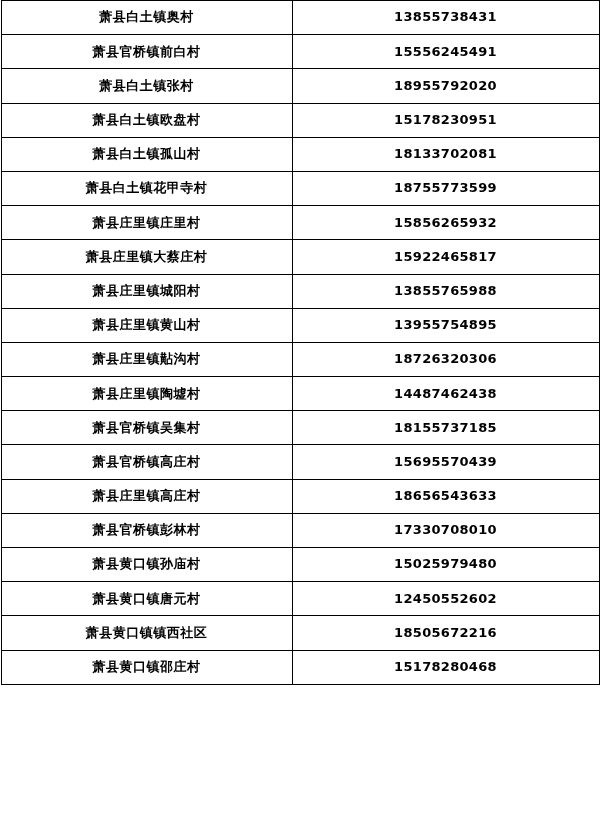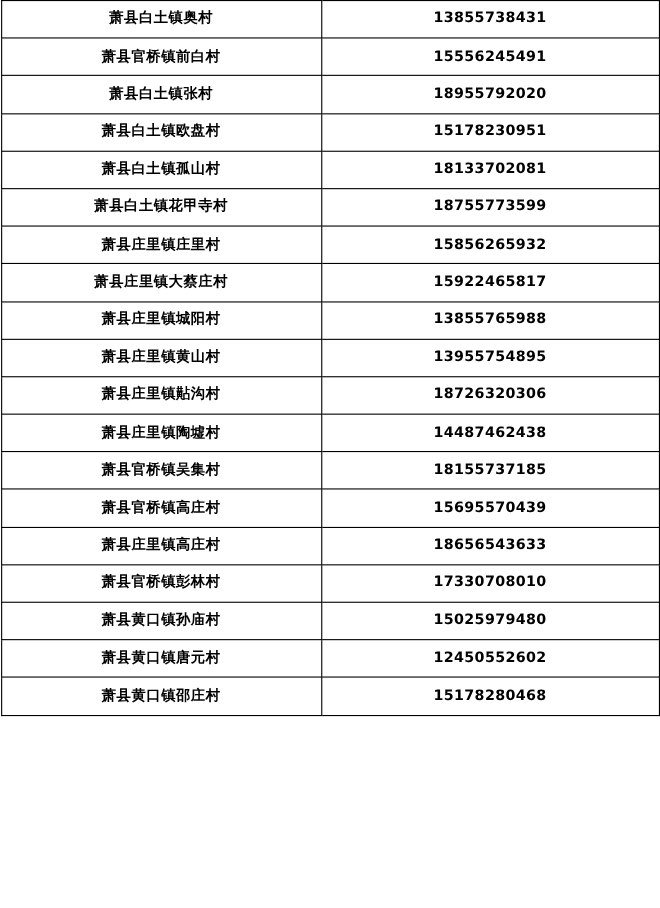--- a/index.html
+++ b/index.html
@@ -112,17 +112,21 @@
       </tr>
       <tr>
         <td class="col-name">萧县黄口镇孙庙村</td>
         <td class="col-phone">15025979480</td>
       </tr>
       <tr>
         <td class="col-name">萧县黄口镇唐元村</td>
         <td class="col-phone">12450552602</td>
       </tr>
       <tr>
+        <td class="col-name">萧县黄口镇镇西社区</td>
+        <td class="col-phone">18505672216</td>
+      </tr>
+      <tr>
         <td class="col-name">萧县黄口镇邵庄村</td>
         <td class="col-phone">15178280468</td>
       </tr>
     </tbody>
 </table>
 
 </body></html>

